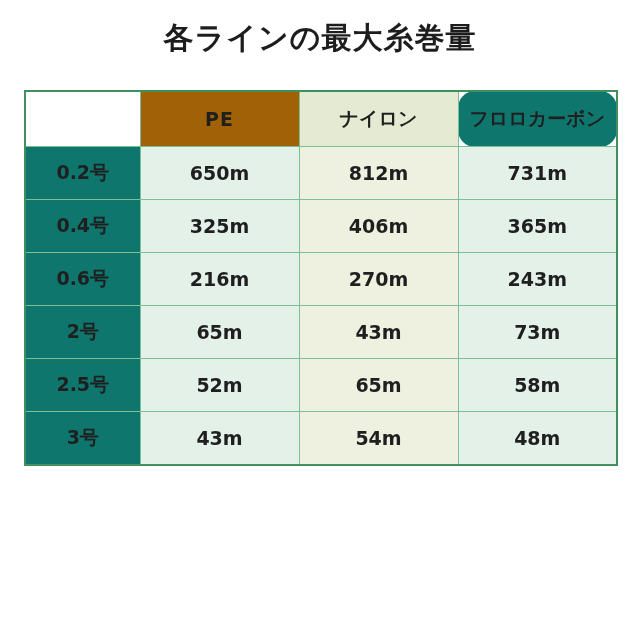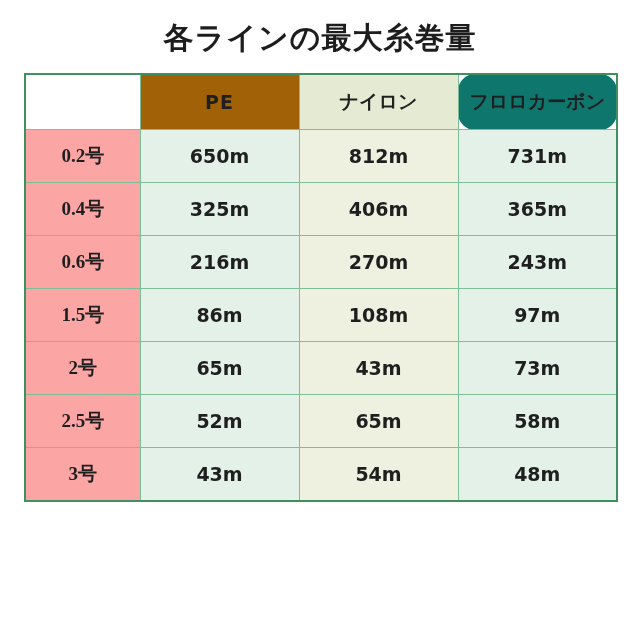--- a/index.html
+++ b/index.html
@@ -19,21 +19,21 @@
     position: relative;
     box-sizing: border-box;
   }
   .title {
     text-align: center;
     font-size: 30px;
     font-weight: bold;
     color: #1d1d1d;
     letter-spacing: 1px;
     padding-top: 18px;
-    padding-bottom: 14px;
+    padding-bottom: 31px;
     font-family: "DejaVu Sans", sans-serif;
   }
   .table-wrap {
     padding: 0 24px;
     box-sizing: border-box;
   }
   table.spool-table {
     width: 592px;
     border-collapse: collapse;
     table-layout: fixed;
@@ -75,24 +75,23 @@
   }
   .h-fc {
     background: #0f766e;
     color: #2a7f5f;
     font-size: 16px;
     letter-spacing: 0px;
     border-radius: 17px;
   }
   
   .c-row-label {
-    background: #fca5a5;
+    background: #0f766e;
     font-size: 19px;
     color: #1a1a1a;
-    font-family: Liberation Serif, serif;
   }
   .cell-pe {
     background: #e4f1e8;
   }
   .cell-ny {
     background: #eef1e0;
     margin-left: 16px;
   }
   .cell-fc {
     background: #e4f1e8;
@@ -159,26 +158,20 @@
 
         <tr>
           <td class="c-row-label">0.6号</td>
           <td class="cell-pe">216m</td>
           <td class="cell-ny">270m</td>
           <td class="cell-fc">243m</td>
         </tr>
 
 
 
-        <tr>
-          <td class="c-row-label">1.5号</td>
-          <td class="cell-pe">86m</td>
-          <td class="cell-ny">108m</td>
-          <td class="cell-fc">97m</td>
-        </tr>
 
         <tr>
           <td class="c-row-label">2号</td>
           <td class="cell-pe">65m</td>
           <td class="cell-ny">43m</td>
           <td class="cell-fc">73m</td>
         </tr>
 
         <tr>
           <td class="c-row-label">2.5号</td>

